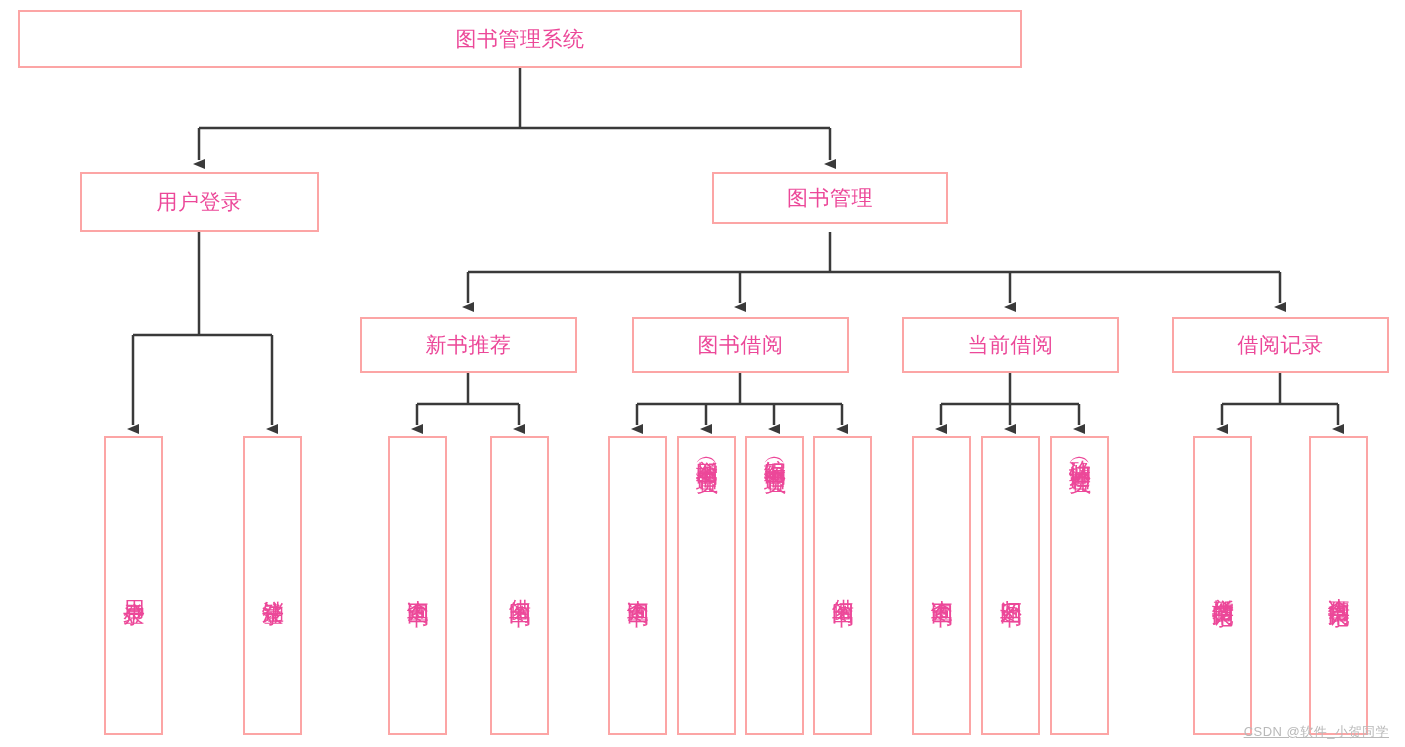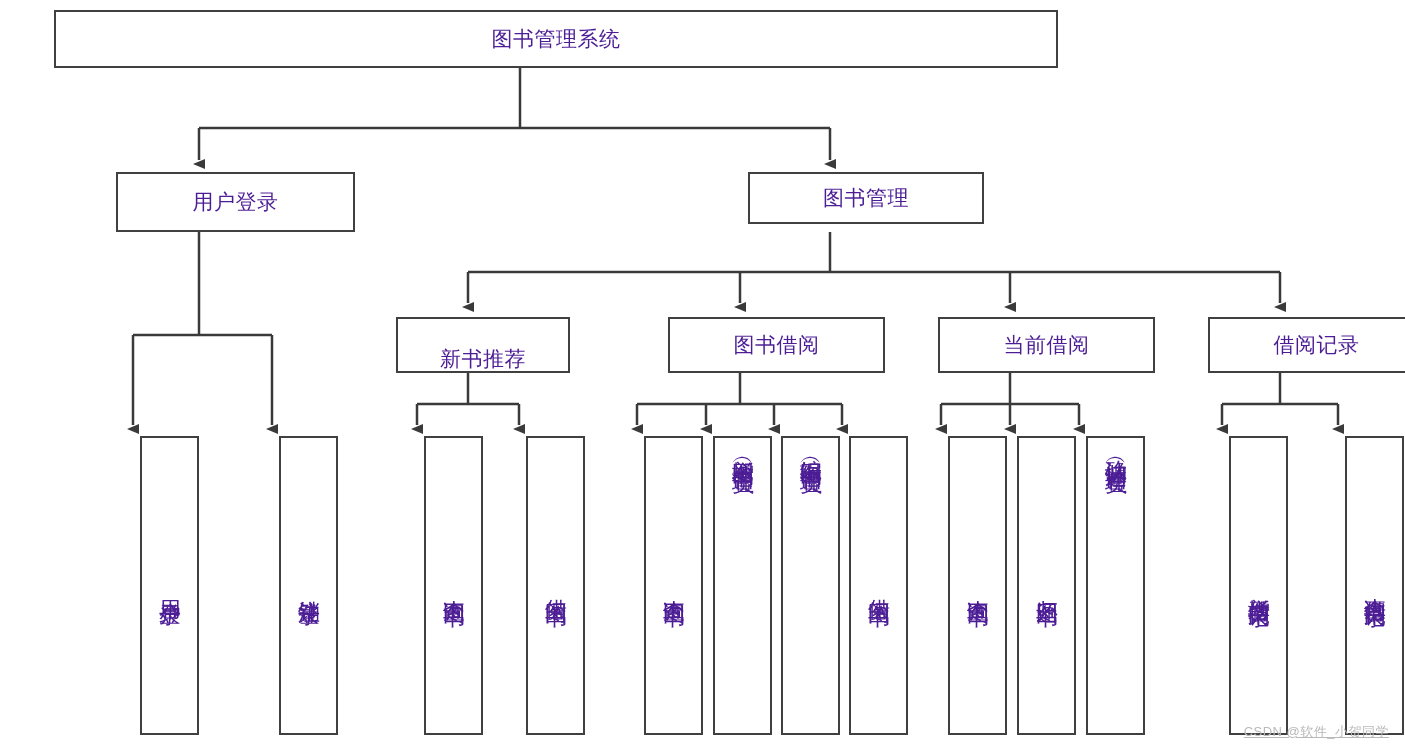--- a/index.html
+++ b/index.html
@@ -24,26 +24,25 @@
     left: 0;
     top: 0;
     width: 1405px;
     height: 747px;
     pointer-events: none;
   }
   .node {
     position: absolute;
     box-sizing: border-box;
     background: #ffffff;
-    border: 2px solid #404040;
+    border: 2px solid #fca5a5;
     display: flex;
     align-items: center;
     justify-content: center;
-    color: #4c1d95;
-    margin-left: 36px;
+    color: #ec4899;
   }
   .node .label {
     font-size: 21px;
     line-height: 1.08;
     letter-spacing: 0.5px;
     white-space: nowrap;
   }
   .node.horizontal .label {
     writing-mode: horizontal-tb;
   }
@@ -131,21 +130,21 @@
     <span class="label">图书管理系统</span>
   </div>
 
   <div class="node horizontal" style="left:80px; top:172px; width:239px; height:60px;">
     <span class="label">用户登录</span>
   </div>
   <div class="node horizontal" style="left:712px; top:172px; width:236px; height:52px;">
     <span class="label">图书管理</span>
   </div>
 
-  <div class="node horizontal" style="left:360px; top:317px; width:174px; height:56px;align-items:flex-end;">
+  <div class="node horizontal" style="left:360px; top:317px; width:217px; height:56px;">
     <span class="label">新书推荐</span>
   </div>
   <div class="node horizontal" style="left:902px; top:317px; width:217px; height:56px;">
     <span class="label">当前借阅</span>
   </div>
   <div class="node horizontal" style="left:632px; top:317px; width:217px; height:56px;">
     <span class="label">图书借阅</span>
   </div>
   <div class="node horizontal" style="left:1172px; top:317px; width:217px; height:56px;align-items:center;">
     <span class="label">借阅记录</span>

